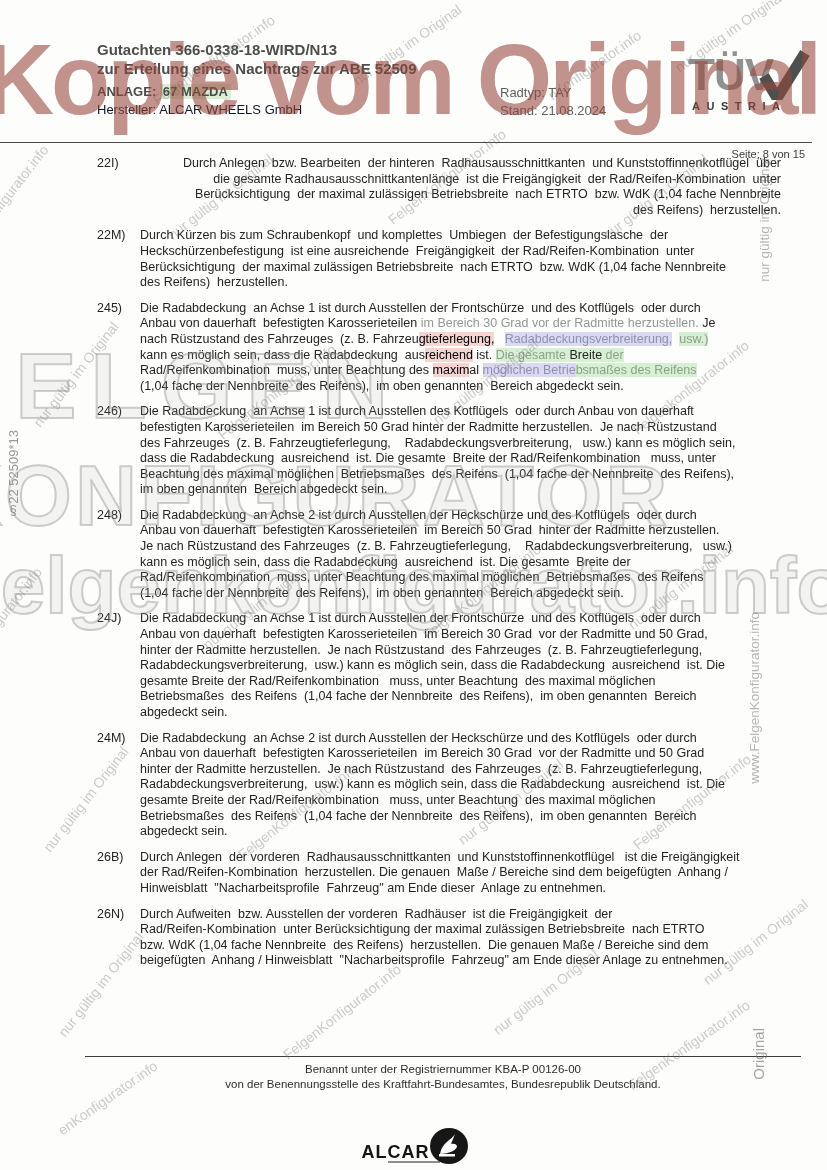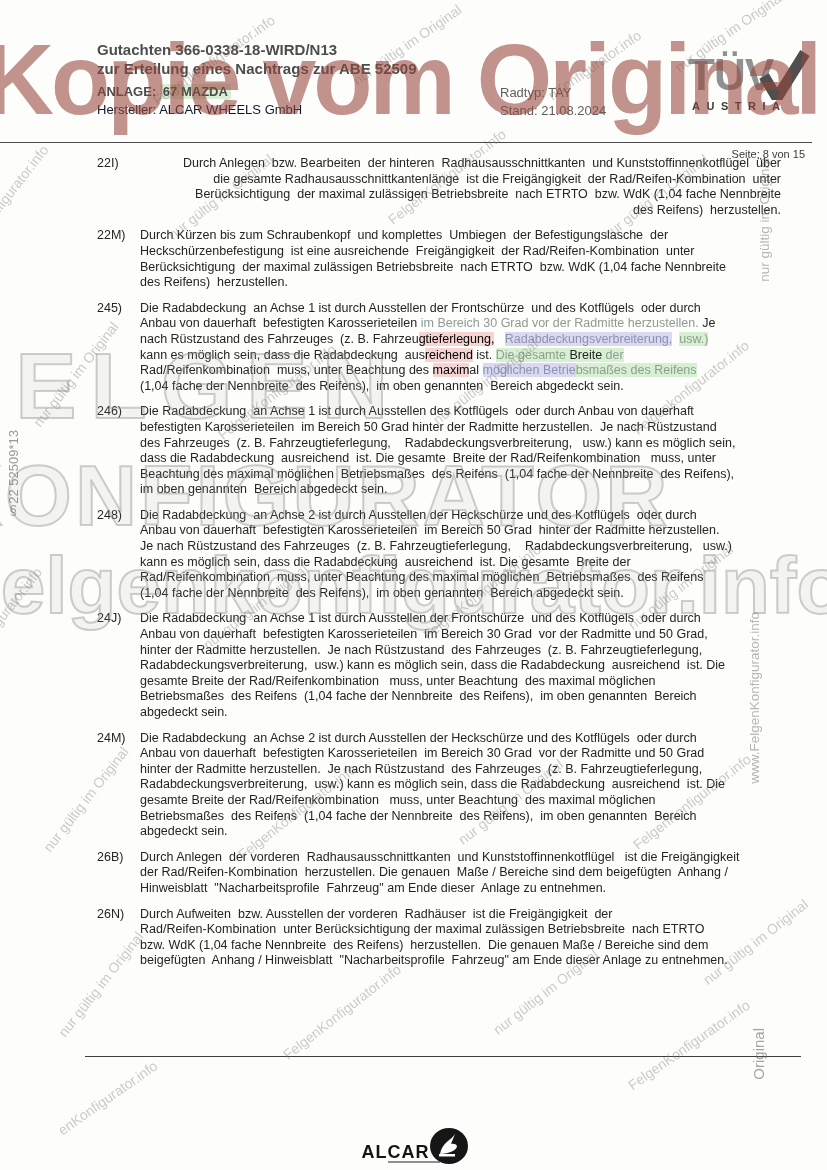--- a/index.html
+++ b/index.html
@@ -185,20 +185,24 @@
   <div class="para">
     <span class="pnum">26N)</span>
     <span class="ptext" style="text-align: left;"><span class="seg-k">Durch Aufweiten  bzw. Ausstellen der vorderen  Radhäuser  ist die Freigängigkeit  der
 Rad/Reifen-Kombination  unter Berücksichtigung der maximal zulässigen Betriebsbreite  nach ETRTO
 bzw. WdK (1,04 fache Nennbreite  des Reifens)  herzustellen.  Die genauen Maße / Bereiche sind dem
 beigefügten  Anhang / Hinweisblatt  "Nacharbeitsprofile  Fahrzeug" am Ende dieser Anlage zu entnehmen.</span></span>
   </div>
 </div>
 
     <div class="ftr-rule"></div>
+    <div class="ftr-text">
+      <div>Benannt unter der Registriernummer KBA-P 00126-00</div>
+      <div>von der Benennungsstelle des Kraftfahrt-Bundesamtes, Bundesrepublik Deutschland.</div>
+    </div>
     <div class="alcar">
       <div class="alcar-inner">
         <span class="alcar-word">ALCAR</span>
         <span class="alcar-sub"></span>
         <span class="alcar-circle">
           <svg width="38" height="36" viewBox="0 0 38 36">
             <path d="M10 26 C12 14 22 12 25 6 L21 16 C28 15 29 20 23 23 C19 25 14 26 10 26 Z" fill="#ffffff"></path>
             <rect x="9" y="26" width="16" height="2.5" fill="#ffffff"></rect>
           </svg>
         </span>

